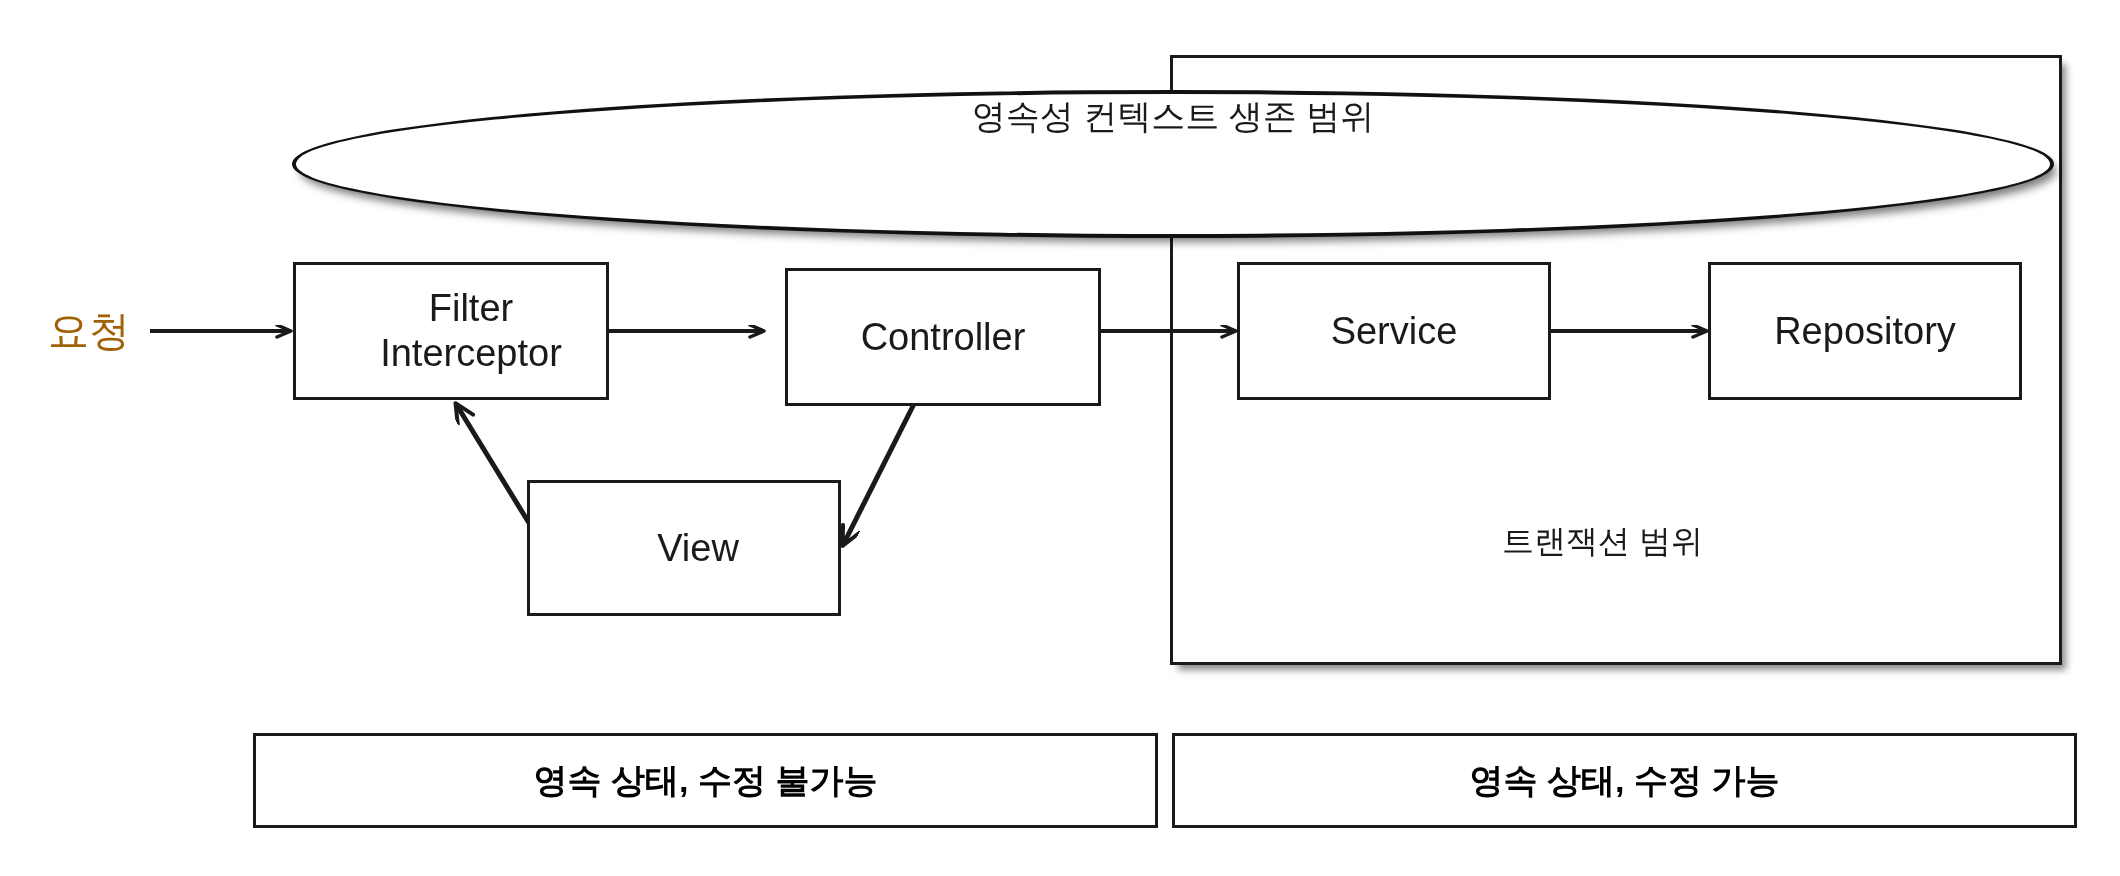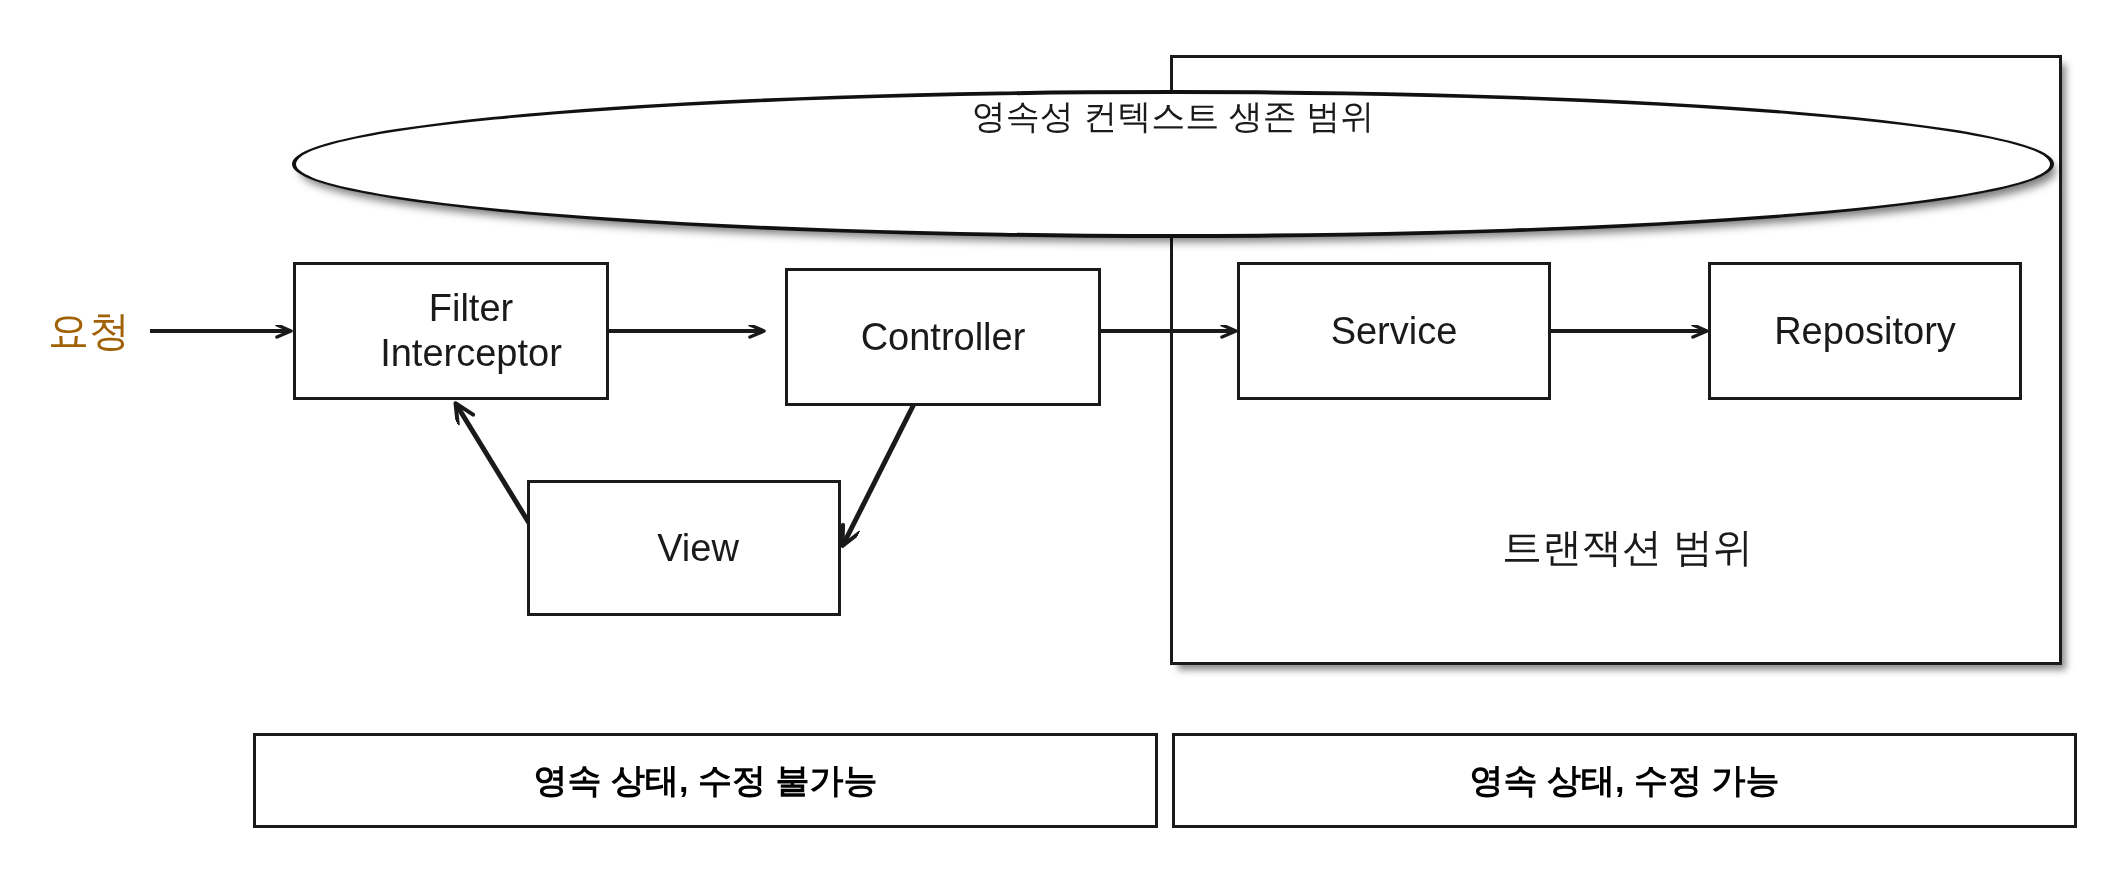--- a/index.html
+++ b/index.html
@@ -38,21 +38,21 @@
   .scope-rect {
     position: absolute;
     box-sizing: border-box;
     background: #ffffff;
     border: 3px solid #1a1a1a;
     box-shadow: 6px 7px 7px -2px rgba(0,0,0,0.45);
     z-index: 2;
   }
   .scope-rect-label {
     position: absolute;
-    font-size: 40px;
+    font-size: 32px;
     color: #1a1a1a;
     white-space: nowrap;
     z-index: 3;
   }
 
   .scope-ellipse {
     position: absolute;
     box-sizing: border-box;
     background: #ffffff;
     border: 4px solid #111111;

